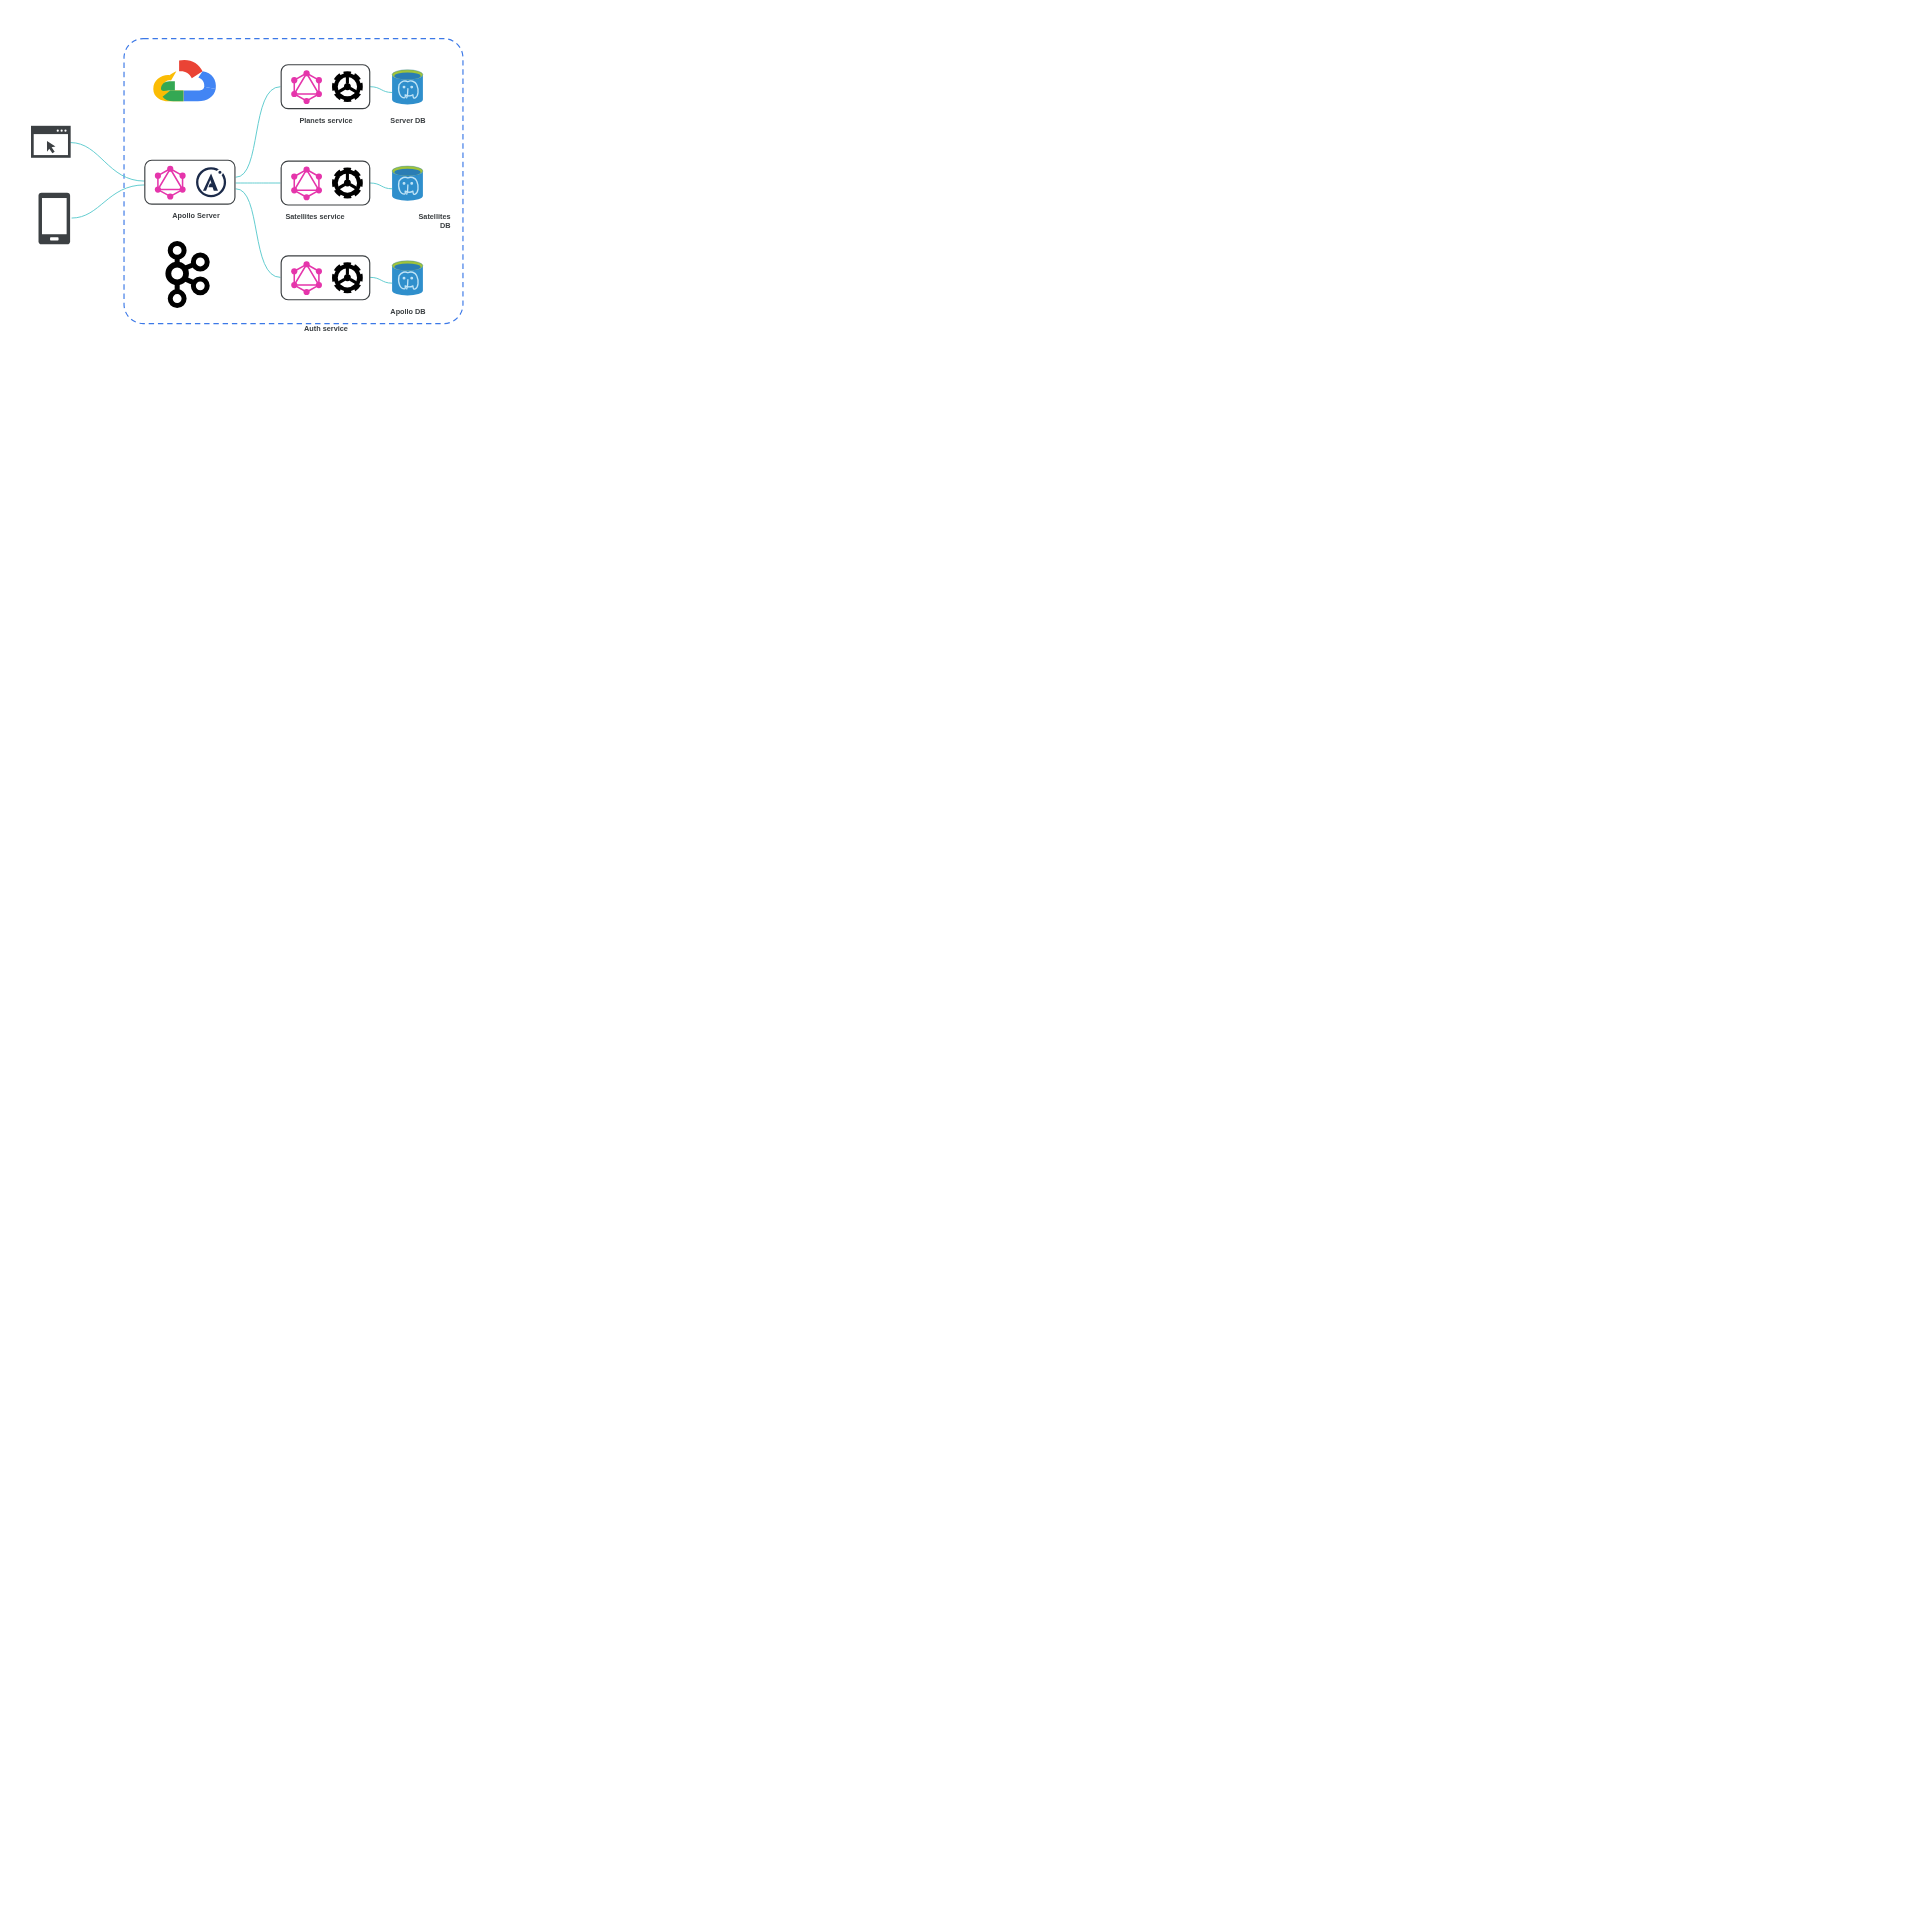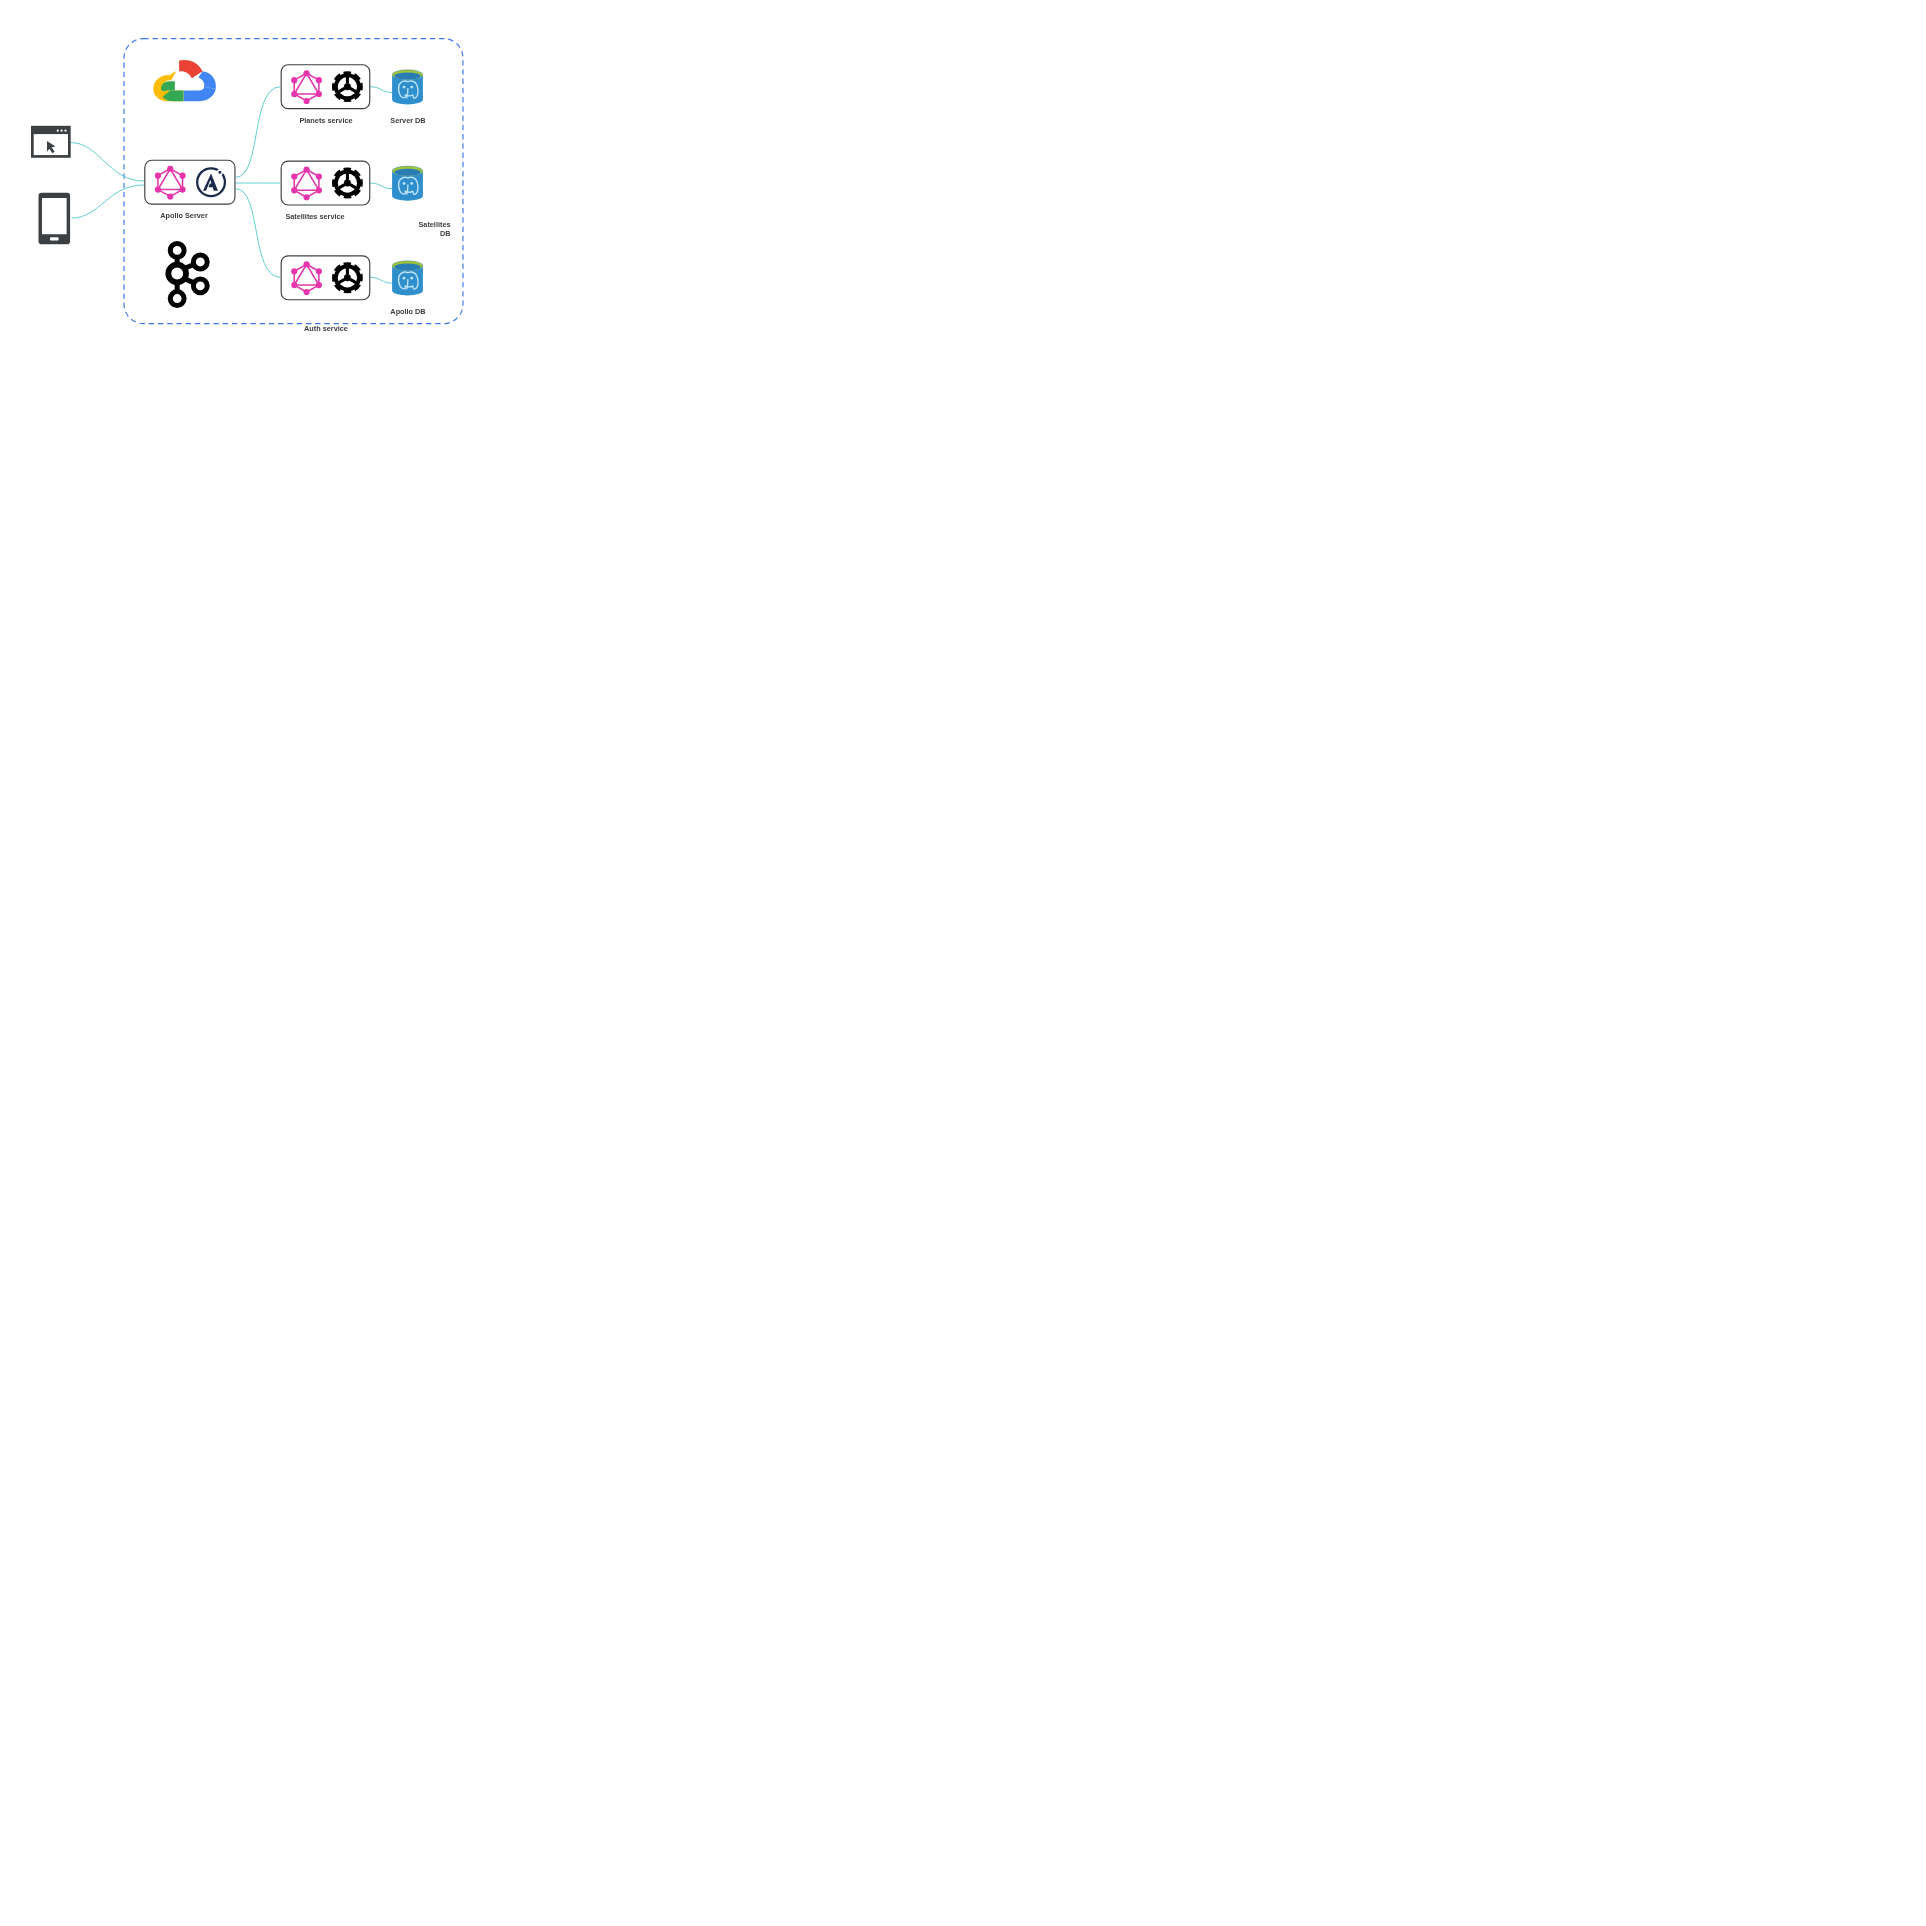--- a/index.html
+++ b/index.html
@@ -169,20 +169,20 @@
   <use href="#service-box" x="730" y="168"></use>
   <use href="#service-box" x="730" y="418"></use>
   <use href="#service-box" x="730" y="664"></use>
 
   <use href="#pgdb" x="1016" y="180"></use>
   <use href="#pgdb" x="1016" y="430"></use>
   <use href="#pgdb" x="1016" y="676"></use>
 
 </svg>
 
-<div class="label" style="left:184px; top:211px;">Apollo Server</div>
+<div class="label" style="left:196px; top:211px;">Apollo Server</div>
 <div class="label" style="left:326px; top:116px;">Planets service</div>
 <div class="label" style="left:315px; top:212px;">Satellites service</div>
 <div class="label" style="left:326px; top:324px;">Auth service</div>
 <div class="label" style="left:408px; top:116px;">Server DB</div>
-<div class="label" style="left:408px; top:220px;padding-left:44px;">Satellites DB</div>
+<div class="label" style="left:408px; top:212px;padding-left:44px;">Satellites DB</div>
 <div class="label" style="left:408px; top:307px;">Apollo DB</div>
 
 
 </body></html>

